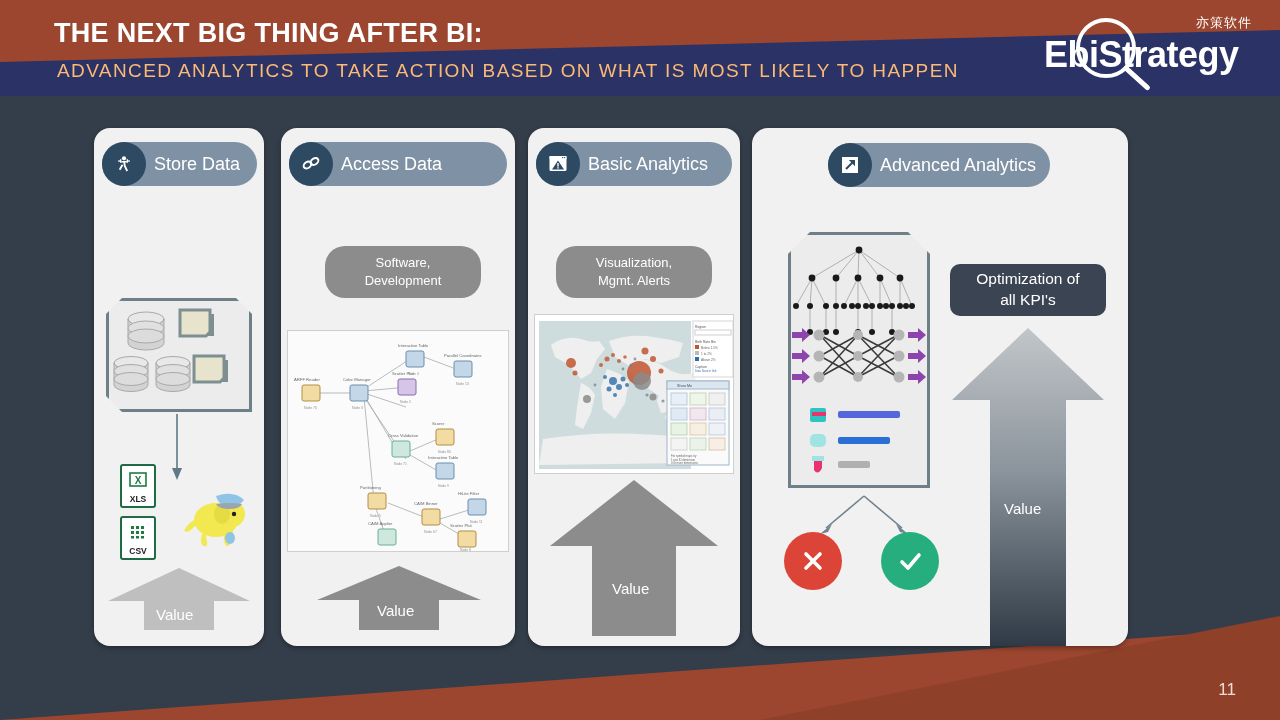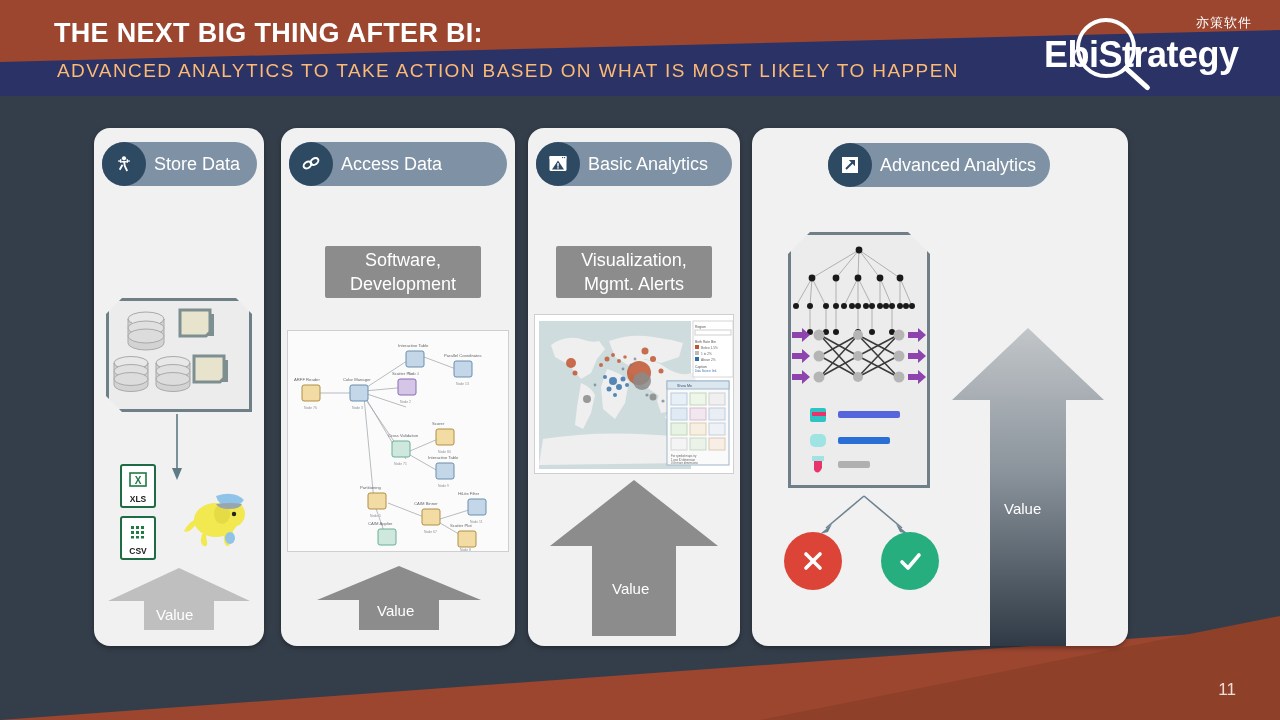--- a/index.html
+++ b/index.html
@@ -69,22 +69,22 @@
     background: #7f91a4; display: flex; align-items: center;
   }
   .pill-ico {
     width: 44px; height: 44px; border-radius: 50%;
     background: #2e4a63; display:flex; align-items:center; justify-content:center;
     flex: 0 0 44px; color:#fff;
   }
   .pill-label { color: #fff; font-size: 18px; font-weight: 300; padding: 0 18px 0 8px; white-space: nowrap; }
 
   .graybox {
-    position: absolute; background: #8c8c8c; border-radius: 2px;
-    color:#fff; font-size:18px; font-weight:300; line-height:1.35;
+    position: absolute; background: #8c8c8c; border-radius: 20px;
+    color:#fff; font-size:13px; font-weight:300; line-height:1.35;
     display:flex; align-items:center; justify-content:center; text-align:center;
   }
   .darkbox {
     position: absolute; background: #3b4452; border-radius: 10px;
     color:#fff; font-size:15.5px; font-weight:300; line-height:1.35;
     display:flex; align-items:center; justify-content:center; text-align:center;
   }
   .valword {
     position:absolute; color:#fff; font-size:15px; font-weight:300; white-space:nowrap;
   }
@@ -559,20 +559,26 @@
         <line x1="8" y1="8" x2="22" y2="22"></line>
           <line x1="22" y1="8" x2="8" y2="22"></line>
       </svg>
     </div>
     <div style="position:absolute; left:129px; top:404px; width:58px; height:58px; border-radius:50%; background:#27ae7f; display:flex; align-items:center; justify-content:center;">
       <svg width="32" height="32" viewBox="0 0 32 32" stroke="#fff" stroke-width="3.6" fill="none" stroke-linecap="round" stroke-linejoin="round">
         <polyline points="8,17 14,23 25,10"></polyline>
       </svg>
     </div>
 
+    <div class="darkbox" style="left:198px; top:136px; width:156px; height:52px;">
+      <span>
+        <span>Optimization of</span><br>
+        <span>all KPI's</span>
+      </span>
+    </div>
 
     <svg class="arrow-up" style="left:200px; top:200px;" width="152" height="318" viewBox="0 0 152 318">
       <defs>
         <linearGradient id="valgrad" x1="0" y1="0" x2="0" y2="1">
           <stop offset="0%" stop-color="#c2c6c9"></stop>
           <stop offset="45%" stop-color="#8b949c"></stop>
           <stop offset="100%" stop-color="#2f3a46"></stop>
         </linearGradient>
       </defs>
       <polygon points="76,0 152,72 114,72 114,318 38,318 38,72 0,72" fill="url(#valgrad)"></polygon>

